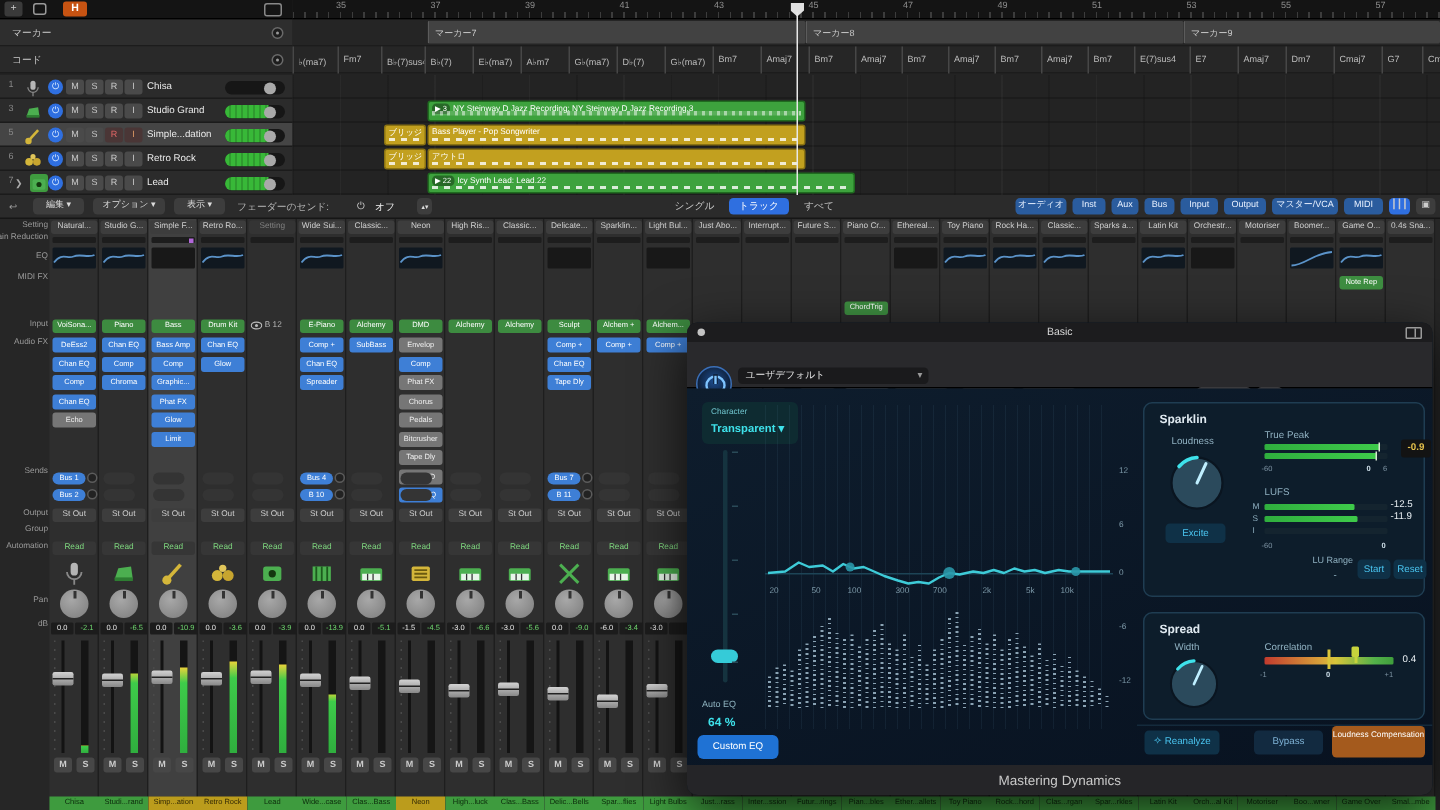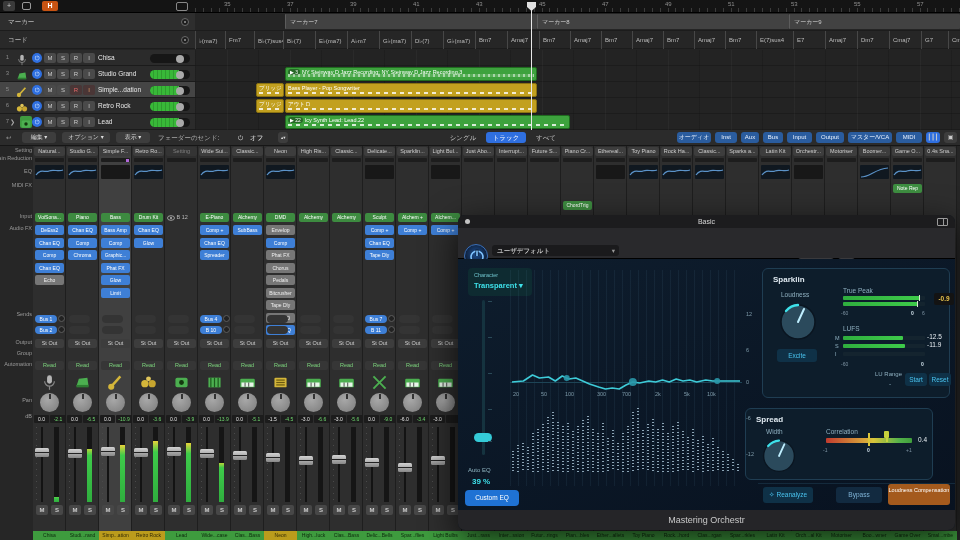--- a/index.html
+++ b/index.html
@@ -124,21 +124,21 @@
   #pl-grid{position:absolute;left:52px;top:11px;width:232px;height:216px;
     background:repeating-linear-gradient(90deg,rgba(90,140,170,.10) 0 1px,transparent 1px 8px);}
   #pl-zero{position:absolute;left:52px;top:123px;width:232px;height:1px;background:#1d4456;}
   #pl-curve{position:absolute;left:52px;top:51px;width:232px;height:90px;}
   .pl-freq{position:absolute;top:132px;font-size:5.5px;color:#7d99a8;}
   .pl-dbl{position:absolute;left:288px;font-size:5.5px;color:#7d99a8;}
   #pl-spec{position:absolute;left:52px;top:141px;width:232px;height:72px;}
   .spec-col{position:absolute;bottom:0;width:1.5px;background:repeating-linear-gradient(180deg,#8aa3b4 0 1px,transparent 1px 3.2px);}
   .panel{position:absolute;background:#0d1d2b;border:1px solid #1f3d52;border-radius:6px;}
   #pn-dyn{left:304px;top:9px;width:188px;height:130px;}
-  #pn-spr{left:287px;top:149px;width:188px;height:72px;}
+  #pn-spr{left:304px;top:149px;width:188px;height:72px;}
   .pn-title{position:absolute;left:10px;top:6px;font-size:8px;font-weight:bold;color:#dfe9f0;}
   .pn-sub{position:absolute;font-size:6.5px;color:#8fb0c0;}
   .pn-btn{position:absolute;background:#0f3147;border-radius:3px;color:#49c3ee;font-size:6.5px;text-align:center;}
   .meter-bg{position:absolute;height:4px;background:#14242f;border-radius:1px;}
   .meter-fill{position:absolute;left:0;top:0;height:100%;background:linear-gradient(90deg,#2fae3e,#3ecb4a);border-radius:1px;}
   .meter-tick{position:absolute;top:-1px;width:1px;height:6px;background:#d8e8d0;}
   .scale-t{position:absolute;font-size:5px;color:#7d93a3;}
   #tp-val{position:absolute;left:171px;top:24px;width:20px;height:12px;background:#131313;border-radius:2px;color:#e5c14c;font-size:6.5px;font-weight:bold;text-align:center;line-height:12px;}
   .lufs-val{position:absolute;font-size:6.5px;color:#e8eef2;}
   #corr-bar{position:absolute;left:80px;top:29px;width:86px;height:5px;border-radius:1px;
@@ -931,21 +931,21 @@
       <div id="pl-link">∞</div>
     </div>
     <div id="pl-body">
       <div id="pl-char">
         <div class="l1">Character</div>
         <div class="l2">Transparent ▾</div>
       </div>
       <div id="pl-slider"></div>
       <div id="pl-handle"></div>
       <div id="pl-autoeq">Auto EQ</div>
-      <div id="pl-autoeqv">39 %</div>
+      <div id="pl-autoeqv">64 %</div>
       <div id="pl-customeq">Custom EQ</div>
       <div id="pl-grid"></div>
       <div id="pl-zero"></div>
       <svg id="pl-curve" viewBox="0 0 232 90">
           <polyline points="2.0,72.0 13.4,71.0 22.5,65.0 29.4,68.0 38.5,67.0 45.3,71.0 52.2,66.0 59.0,69.0 65.8,68.0 72.7,71.0 79.5,74.0 88.6,77.0 95.5,79.0 102.3,78.0 109.2,79.0 116.0,75.0 122.8,72.0 129.7,73.0 138.8,71.0 145.6,72.0 152.5,70.0 159.3,72.0 166.2,69.0 173.0,71.0 179.8,70.0 186.7,72.0 195.8,70.0 202.6,71.0 211.8,71.0 230.0,71.0" fill="none" stroke="#3ecbd8" stroke-width="1.6" stroke-linejoin="round"></polyline>
           <circle cx="56.72" cy="68" r="3" fill="#2a97a8" opacity="0.9"></circle>
           <circle cx="122.84" cy="72" r="4" fill="#2a97a8" opacity="0.9"></circle>
           <circle cx="207.20000000000002" cy="71" r="3" fill="#2a97a8" opacity="0.9"></circle>
         </svg>
       <div id="pl-spec">
@@ -1079,17 +1079,17 @@
         <div class="pl-dbl" style="top: 120px;">0</div>
         <div class="pl-dbl" style="top: 156px;">-6</div>
         <div class="pl-dbl" style="top: 192px;">-12</div>
         <div class="pl-tick" style="top: 42px;"></div>
         <div class="pl-tick" style="top: 78px;"></div>
         <div class="pl-tick" style="top: 114px;"></div>
         <div class="pl-tick" style="top: 150px;"></div>
         <div class="pl-tick" style="top: 182px;"></div>
       </div>
     <div id="pl-footer">
-        <div>Mastering Orchestr</div>
+        <div>Mastering Dynamics</div>
       </div>
   </div>
 
 </div>
 
 </body></html>

